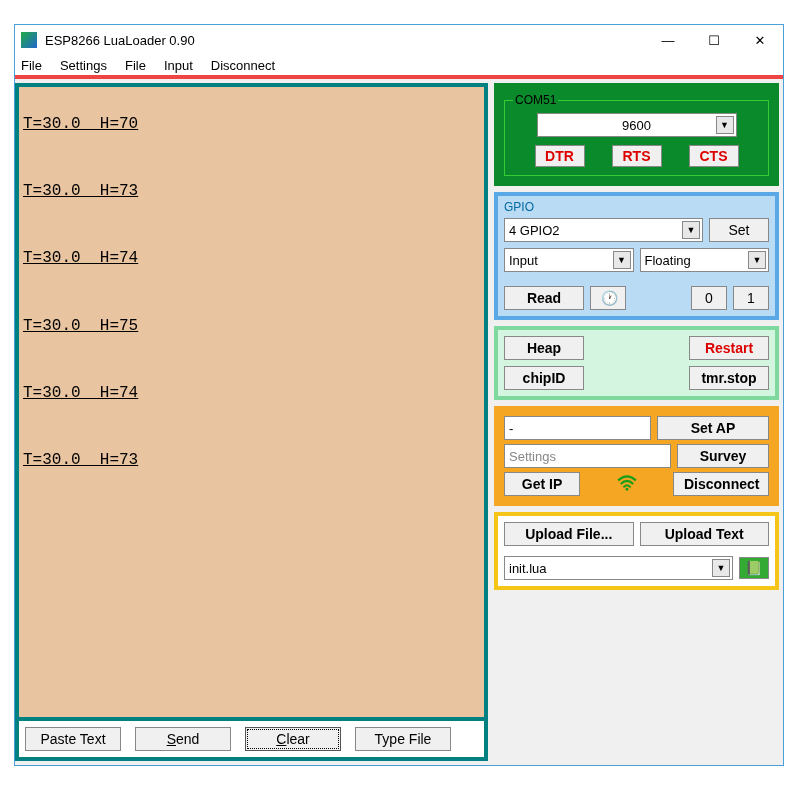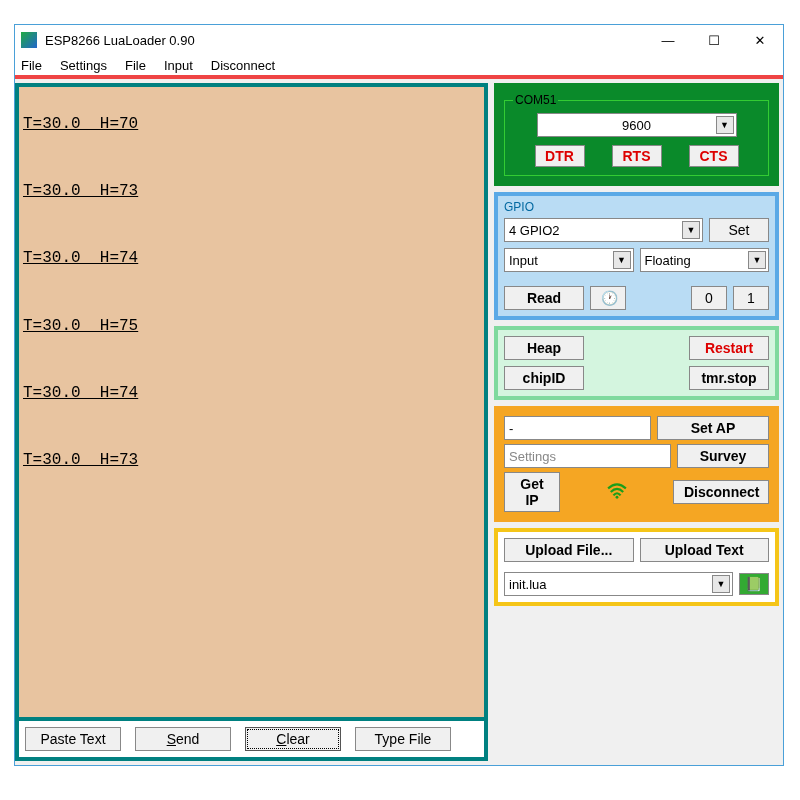--- a/index.html
+++ b/index.html
@@ -252,21 +252,21 @@
           </div>
           <button class="btn" style="width:112px;font-weight:bold;">Set AP</button>
         </div>
         <div class="row" style="margin-top:4px;">
           <div class="input" style="flex:1;color:#888;">
             <span>Settings</span>
           </div>
           <button class="btn" style="width:92px;font-weight:bold;">Survey</button>
         </div>
         <div class="row" style="margin-top:4px;">
-          <button class="btn" style="width:56px;font-weight:bold;">Get IP</button>
+          <button class="btn" style="width:76px;font-weight:bold;">Get IP</button>
           <div style="flex:1;text-align:center;">
             <svg class="wifi-icon" viewBox="0 0 24 18">
               <path d="M2 6 Q12 -3 22 6" stroke="#1a9e1a" stroke-width="2.4" fill="none"></path>
               <path d="M5 10 Q12 3 19 10" stroke="#1a9e1a" stroke-width="2.4" fill="none"></path>
               <path d="M8 14 Q12 9 16 14" stroke="#1a9e1a" stroke-width="2.4" fill="none"></path>
               <circle cx="12" cy="16" r="1.6" fill="#1a9e1a"></circle>
             </svg>
           </div>
           <button class="btn" style="width:96px;font-weight:bold;">Disconnect</button>
         </div>

